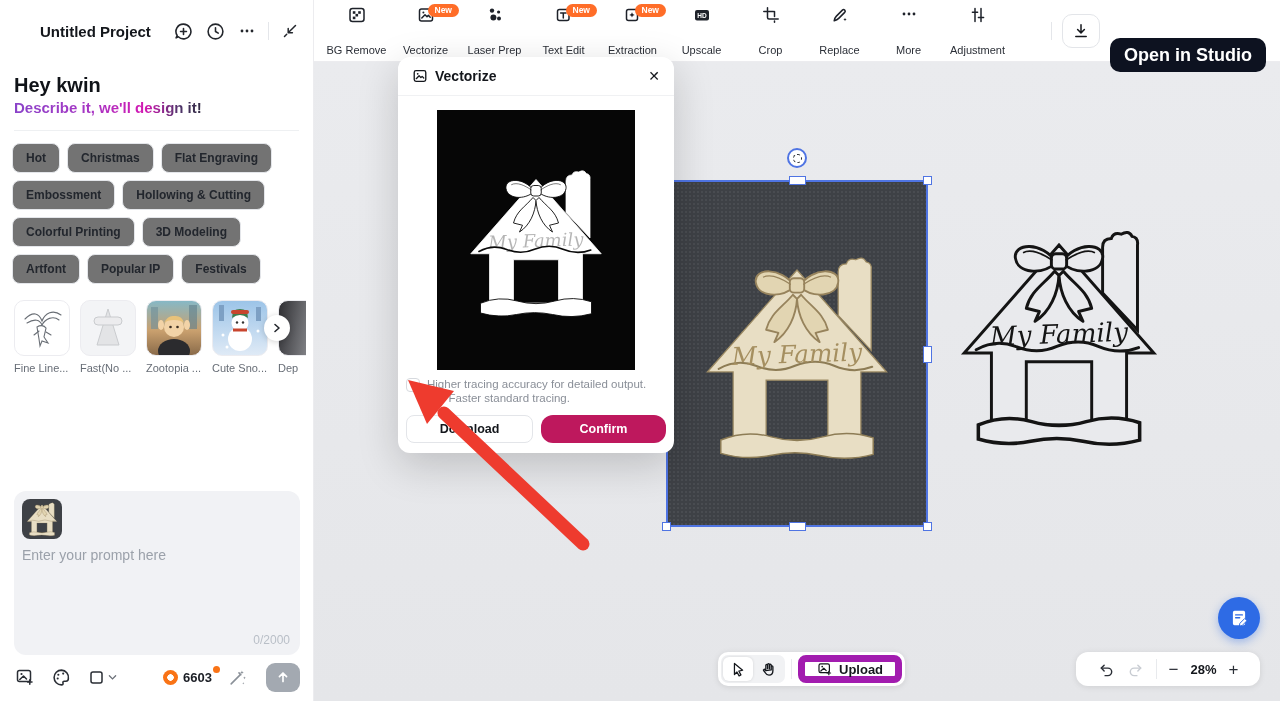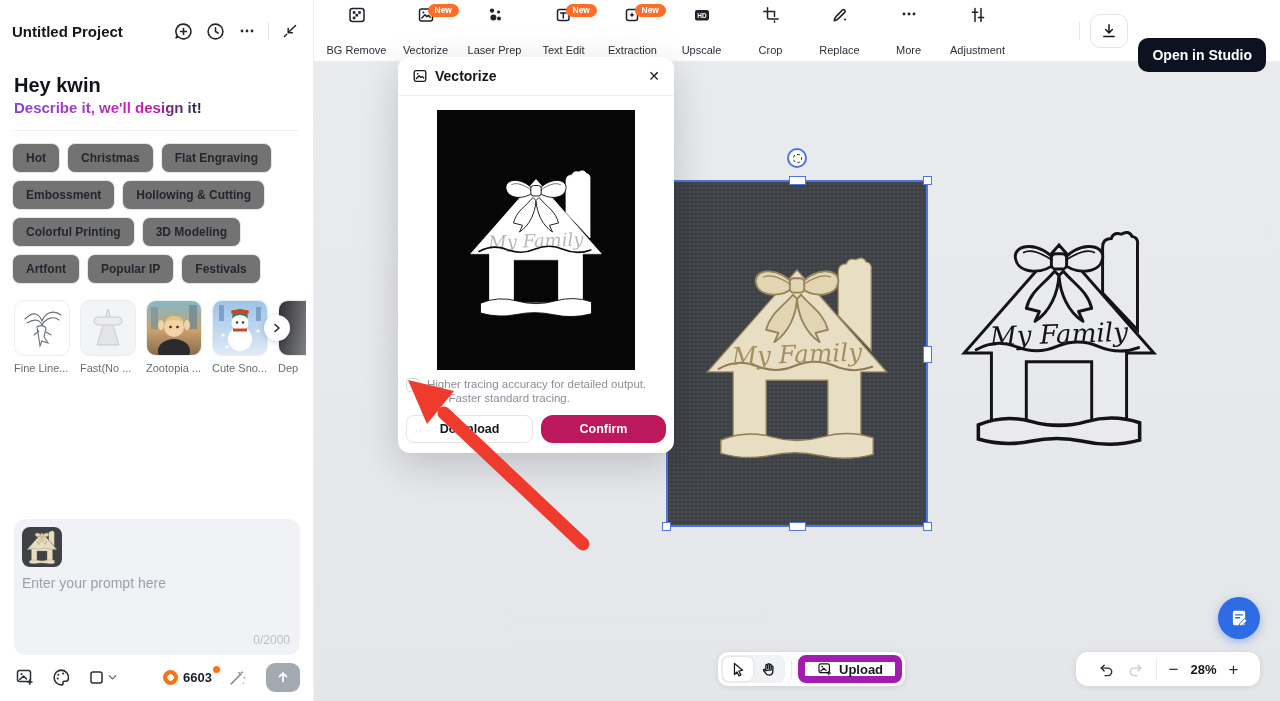--- a/index.html
+++ b/index.html
@@ -2,32 +2,32 @@
 <html><head>
 <meta charset="utf-8">
 <style>
   * { margin:0; padding:0; box-sizing:border-box; }
   html,body { width:1280px; height:701px; font-family:"Liberation Sans",sans-serif; background:#e9eaed; overflow:hidden; }
   #root { position:relative; width:1280px; height:701px; }
 
   
   #topbar { position:absolute; left:0; top:0; width:1280px; height:62px; background:#fff; border-bottom:1px solid #ececef; z-index:20; }
   #sb-top { position:absolute; left:0; top:0; width:314px; height:62px; background:#fff; border-right:1px solid #ececef; display:flex; align-items:center; padding:0 12px; z-index:21; }
-  .proj-title { font-size:15px; font-weight:700; color:#14171c; flex:0 0 auto; }
+  .proj-title { font-size:15px; font-weight:700; color:#14171c; flex:0 0 auto;margin-left:28px; }
   .sb-top-icons { margin-left:auto; display:flex; align-items:center; gap:10px; color:#23262c; }
   .ic-btn { width:22px; height:22px; display:flex; align-items:center; justify-content:center; cursor:pointer; }
   .vdiv { width:1px; height:18px; background:#e4e6ea; }
 
   #tools { position:absolute; left:322px; top:0; height:62px; display:flex; align-items:center; z-index:22; }
   .tb-item { position:relative; width:69px; height:56px; display:flex; flex-direction:column; align-items:center; justify-content:center; gap:20px; cursor:pointer; color:#1e222a; }
   .tb-label { font-size:11px; color:#2b2f37; white-space:nowrap; }
   .new-badge { position:absolute; top:1px; left:50%; margin-left:2px; background:#ff6d28; color:#fff; font-size:8.5px; font-weight:700; padding:2px 7px; border-radius:9px; line-height:1; }
   #topbar-right { position:absolute; right:14px; top:0; height:62px; display:flex; align-items:center; gap:10px; z-index:22; }
   .dl-btn { width:38px; height:34px; border:1px solid #e3e5e9; border-radius:10px; background:#fff; display:flex; align-items:center; justify-content:center; cursor:pointer; color:#14171c; }
-  .studio-btn { height:34px; padding:0 14px; background:#0d1220; color:#fff; font-size:14px; font-weight:700; border-radius:10px; display:flex; align-items:center; cursor:pointer;margin-top:48px; }
+  .studio-btn { height:34px; padding:0 14px; background:#0d1220; color:#fff; font-size:18px; font-weight:700; border-radius:10px; display:flex; align-items:center; cursor:pointer;margin-top:48px; }
 
   
   #sidebar { position:absolute; left:0; top:62px; width:314px; height:639px; background:#fff; border-right:1px solid #ececef; z-index:15; }
   .greeting { font-size:20px; font-weight:700; color:#101318; margin:12px 14px 2px; }
   .tagline { font-size:15px; font-weight:600; margin:2px 14px 0; background:linear-gradient(90deg,#8a43c9 0%,#a936c4 28%,#d318b2 46%,#50356b 58%,#23262e 70%); -webkit-background-clip:text; background-clip:text; color:transparent; }
   .sb-hr { height:1px; background:#eef0f2; margin:14px 14px 12px; }
   .tags { display:flex; flex-wrap:wrap; gap:7px; margin:0 12px; }
   .tag { font-size:12px; font-weight:600; color:#22262d; border:1px solid #e4e6ea; background:#737373; border-radius:8px; padding:7px 13px; cursor:pointer; white-space:nowrap; }
   .presets { position:relative; margin:16px 0 0 14px; width:292px; overflow:hidden; }
   .preset-row { display:flex; gap:10px; }
@@ -36,21 +36,21 @@
   .preset-label { margin-top:6px; font-size:11px; color:#676d76; white-space:nowrap; overflow:hidden; width:58px; }
   .next-btn { position:absolute; right:16px; top:15px; width:26px; height:26px; border-radius:50%; background:#fff; box-shadow:0 1px 6px rgba(0,0,0,.18); display:flex; align-items:center; justify-content:center; cursor:pointer; z-index:3; }
   
   .thumb-fineline { background:#fff; }
   .thumb-zootopia { background:linear-gradient(180deg,#86b8c6 0%,#c9a06e 55%,#8a6b4a 100%); }
   .thumb-fast { background:#f3f4f6; }
   .thumb-snow { background:linear-gradient(180deg,#9cc4e8,#dfeaf6); }
   .thumb-dep { background:linear-gradient(100deg,#2f2f33 0%,#7c7d81 55%,#c9cacd 100%); }
 
   
-  .prompt-wrap { position:absolute; left:14px; bottom:46px; width:286px; height:136px; background:#f1f2f5; border-radius:12px; padding:8px; }
+  .prompt-wrap { position:absolute; left:14px; bottom:46px; width:286px; height:164px; background:#f1f2f5; border-radius:12px; padding:8px; }
   .prompt-thumb { width:40px; height:40px; border-radius:8px; background:#3e4146; overflow:hidden; display:flex; align-items:center; justify-content:center; cursor:pointer; }
   .prompt-input { position:absolute; left:8px; top:56px; width:270px; height:76px; border:none; background:transparent; resize:none; outline:none; font-family:"Liberation Sans",sans-serif; font-size:14px; color:#333; }
   .prompt-input::placeholder { color:#9ba1aa; }
   .char-counter { position:absolute; right:10px; bottom:8px; font-size:12px; color:#b9bfc7; }
   .prompt-tools { position:absolute; left:14px; bottom:8px; width:286px; height:32px; display:flex; align-items:center; gap:14px; color:#2a2e35; }
   .coin-group { margin-left:auto; display:flex; align-items:center; gap:5px; position:relative; cursor:pointer; }
   .coin { width:15px; height:15px; border-radius:50%; background:radial-gradient(circle,#fff 0 3px,#f97316 3.5px); }
   .credits { font-size:13px; font-weight:700; color:#1a1d24; }
   .credit-dot { position:absolute; right:-8px; top:-4px; width:7px; height:7px; border-radius:50%; background:#f97316; }
   .send-btn { width:34px; height:29px; background:#a3a9b1; border-radius:9px; display:flex; align-items:center; justify-content:center; cursor:pointer; margin-left:4px; }

